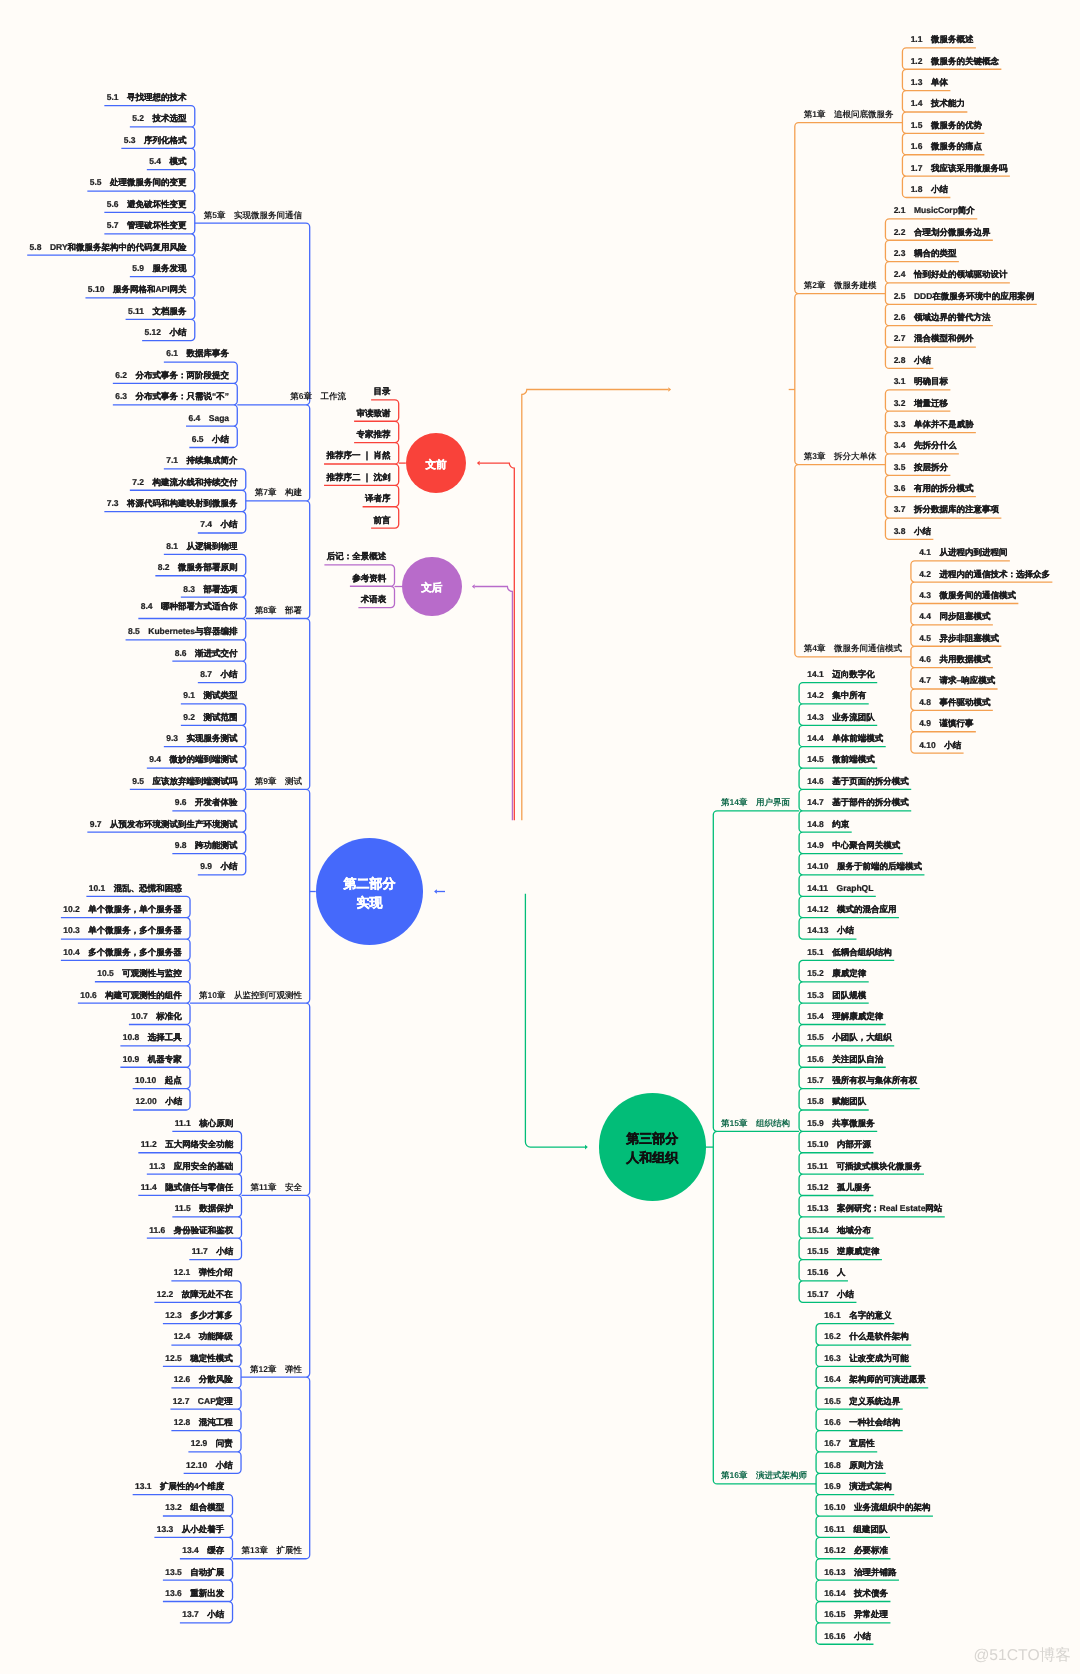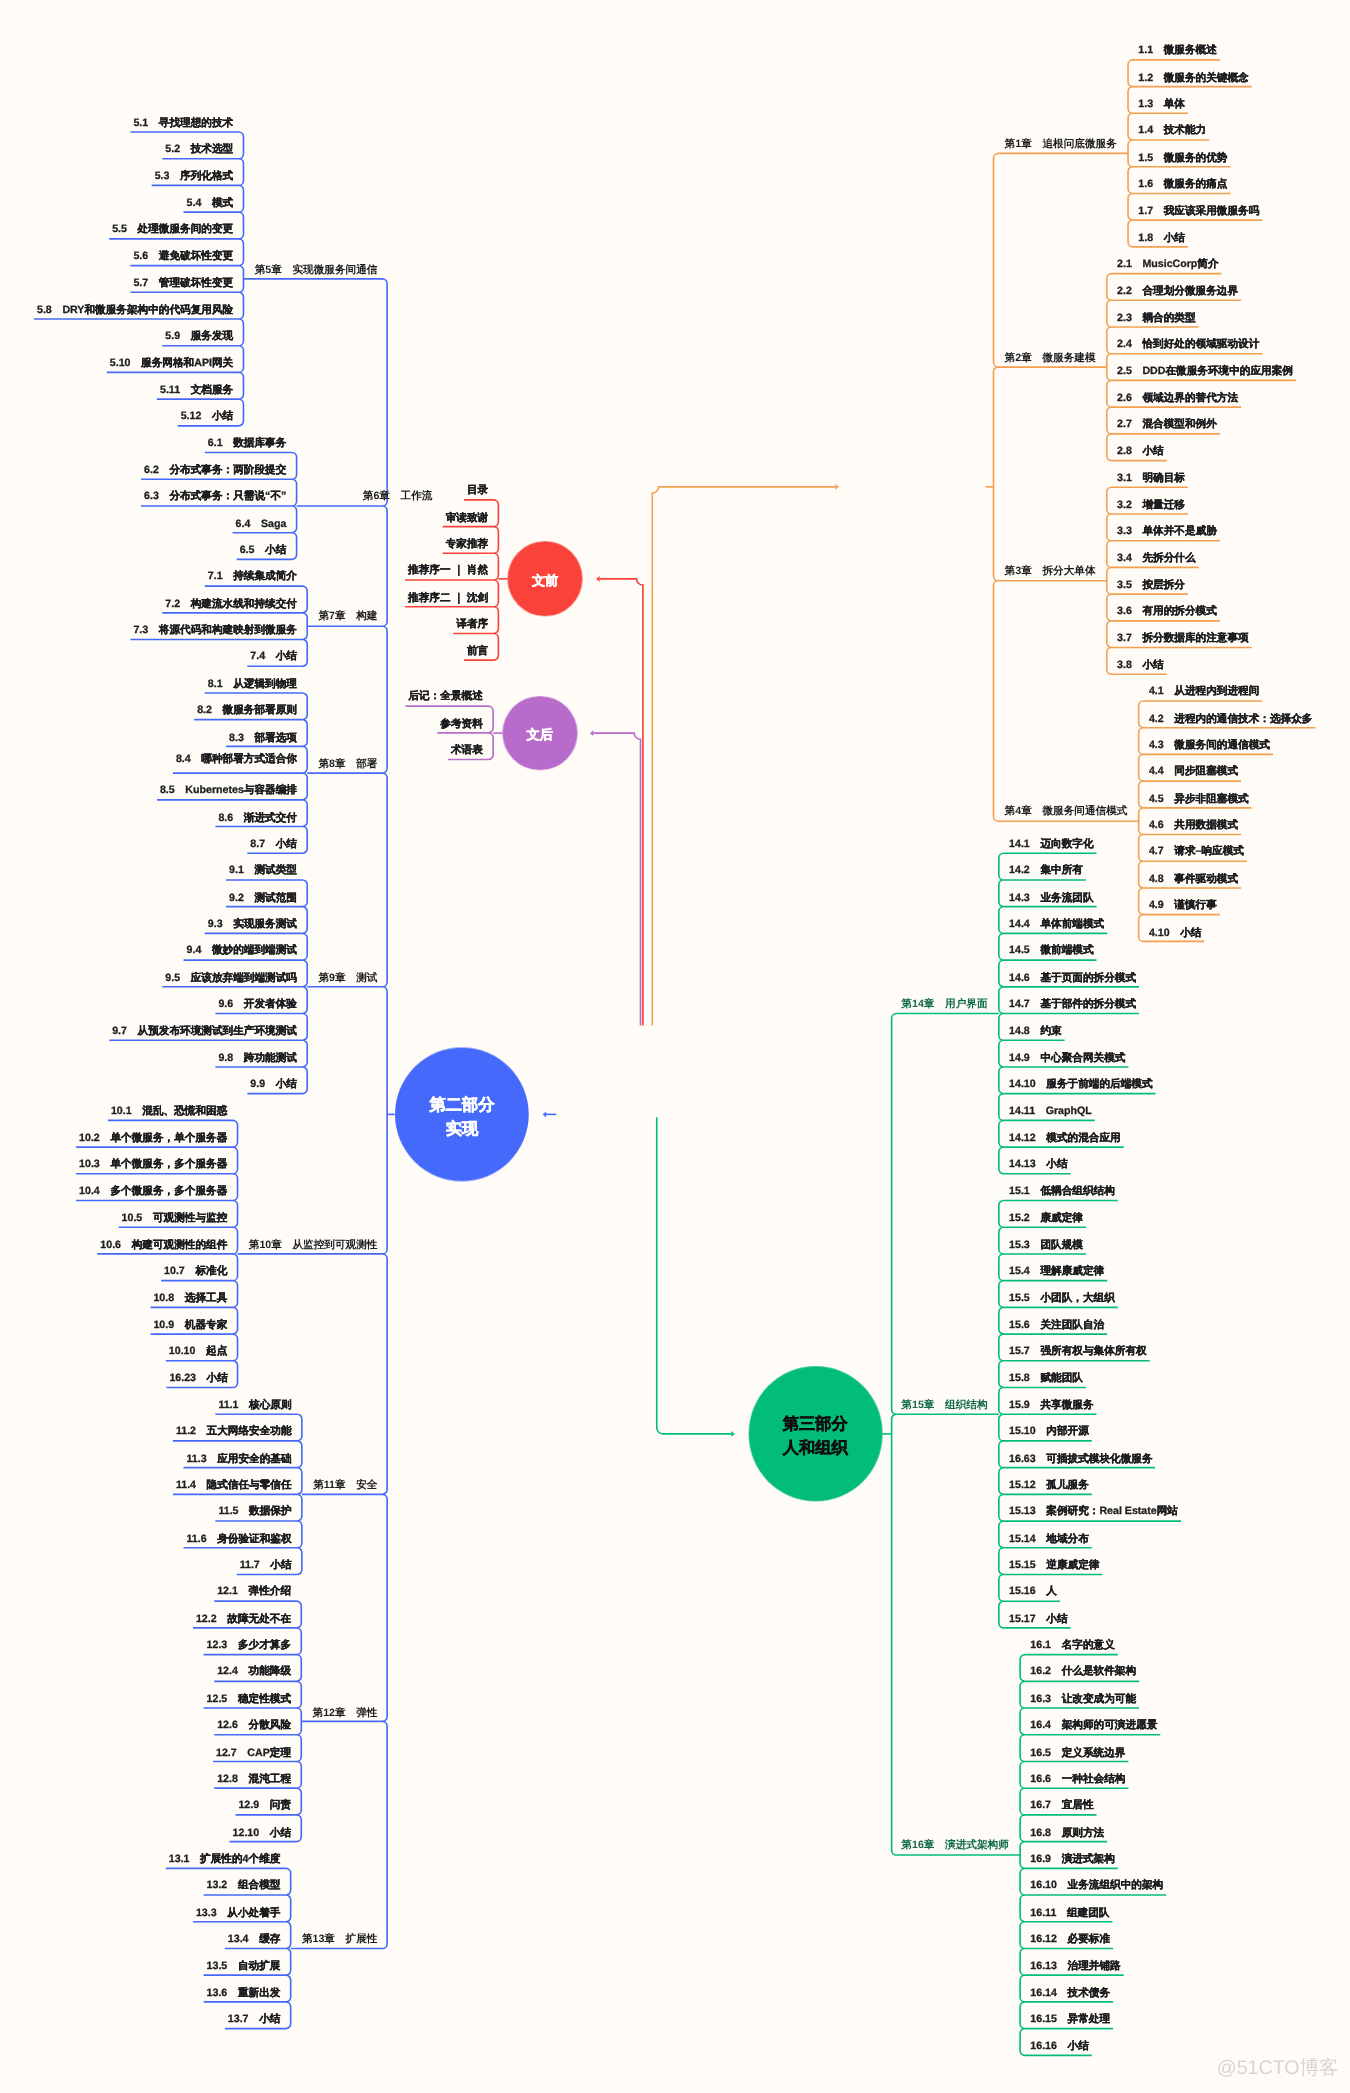--- a/index.html
+++ b/index.html
@@ -164,21 +164,21 @@
 <div class="node leaf" style="left:88.78px;top:886.69px;">10.1　混乱、恐慌和困惑</div>
 <div class="node leaf" style="left:63.28px;top:908.06px;">10.2　单个微服务，单个服务器</div>
 <div class="node leaf" style="left:63.28px;top:929.43px;">10.3　单个微服务，多个服务器</div>
 <div class="node leaf" style="left:63.28px;top:950.80px;">10.4　多个微服务，多个服务器</div>
 <div class="node leaf" style="left:97.28px;top:972.17px;">10.5　可观测性与监控</div>
 <div class="node leaf" style="left:80.28px;top:993.54px;">10.6　构建可观测性的组件</div>
 <div class="node leaf" style="left:131.28px;top:1014.91px;">10.7　标准化</div>
 <div class="node leaf" style="left:122.78px;top:1036.28px;">10.8　选择工具</div>
 <div class="node leaf" style="left:122.78px;top:1057.65px;">10.9　机器专家</div>
 <div class="node leaf" style="left:135.05px;top:1079.02px;">10.10　起点</div>
-<div class="node leaf" style="left:135.52px;top:1100.39px;">16.23　小结</div>
+<div class="node leaf" style="left:135.52px;top:1100.39px;">12.00　小结</div>
 <div class="node chap" style="left:199.03px;top:993.54px;color:#1D1D1F;">第10章　从监控到可观测性</div>
 <div class="node leaf" style="left:174.72px;top:1121.76px;">11.1　核心原则</div>
 <div class="node leaf" style="left:140.72px;top:1143.13px;">11.2　五大网络安全功能</div>
 <div class="node leaf" style="left:149.22px;top:1164.50px;">11.3　应用安全的基础</div>
 <div class="node leaf" style="left:140.72px;top:1185.87px;">11.4　隐式信任与零信任</div>
 <div class="node leaf" style="left:174.72px;top:1207.24px;">11.5　数据保护</div>
 <div class="node leaf" style="left:149.22px;top:1228.61px;">11.6　身份验证和鉴权</div>
 <div class="node leaf" style="left:191.72px;top:1249.98px;">11.7　小结</div>
 <div class="node chap" style="left:250.50px;top:1185.87px;color:#1D1D1F;">第11章　安全</div>
 <div class="node leaf" style="left:173.78px;top:1271.35px;">12.1　弹性介绍</div>
@@ -217,21 +217,21 @@
 <div class="node leaf" style="left:807.27px;top:950.81px;">15.1　低耦合组织结构</div>
 <div class="node leaf" style="left:807.27px;top:972.18px;">15.2　康威定律</div>
 <div class="node leaf" style="left:807.27px;top:993.55px;">15.3　团队规模</div>
 <div class="node leaf" style="left:807.27px;top:1014.92px;">15.4　理解康威定律</div>
 <div class="node leaf" style="left:807.27px;top:1036.29px;">15.5　小团队，大组织</div>
 <div class="node leaf" style="left:807.27px;top:1057.66px;">15.6　关注团队自治</div>
 <div class="node leaf" style="left:807.27px;top:1079.03px;">15.7　强所有权与集体所有权</div>
 <div class="node leaf" style="left:807.27px;top:1100.40px;">15.8　赋能团队</div>
 <div class="node leaf" style="left:807.27px;top:1121.77px;">15.9　共享微服务</div>
 <div class="node leaf" style="left:807.27px;top:1143.14px;">15.10　内部开源</div>
-<div class="node leaf" style="left:807.27px;top:1164.51px;">16.63　可插拔式模块化微服务</div>
+<div class="node leaf" style="left:807.27px;top:1164.51px;">15.11　可插拔式模块化微服务</div>
 <div class="node leaf" style="left:807.27px;top:1185.88px;">15.12　孤儿服务</div>
 <div class="node leaf" style="left:807.27px;top:1207.25px;">15.13　案例研究：Real Estate网站</div>
 <div class="node leaf" style="left:807.27px;top:1228.62px;">15.14　地域分布</div>
 <div class="node leaf" style="left:807.27px;top:1249.99px;">15.15　逆康威定律</div>
 <div class="node leaf" style="left:807.27px;top:1271.36px;">15.16　人</div>
 <div class="node leaf" style="left:807.27px;top:1292.73px;">15.17　小结</div>
 <div class="node chap" style="left:721.10px;top:1121.77px;color:#11694A;">第15章　组织结构</div>
 <div class="node leaf" style="left:824.27px;top:1314.10px;">16.1　名字的意义</div>
 <div class="node leaf" style="left:824.27px;top:1335.47px;">16.2　什么是软件架构</div>
 <div class="node leaf" style="left:824.27px;top:1356.84px;">16.3　让改变成为可能</div>

